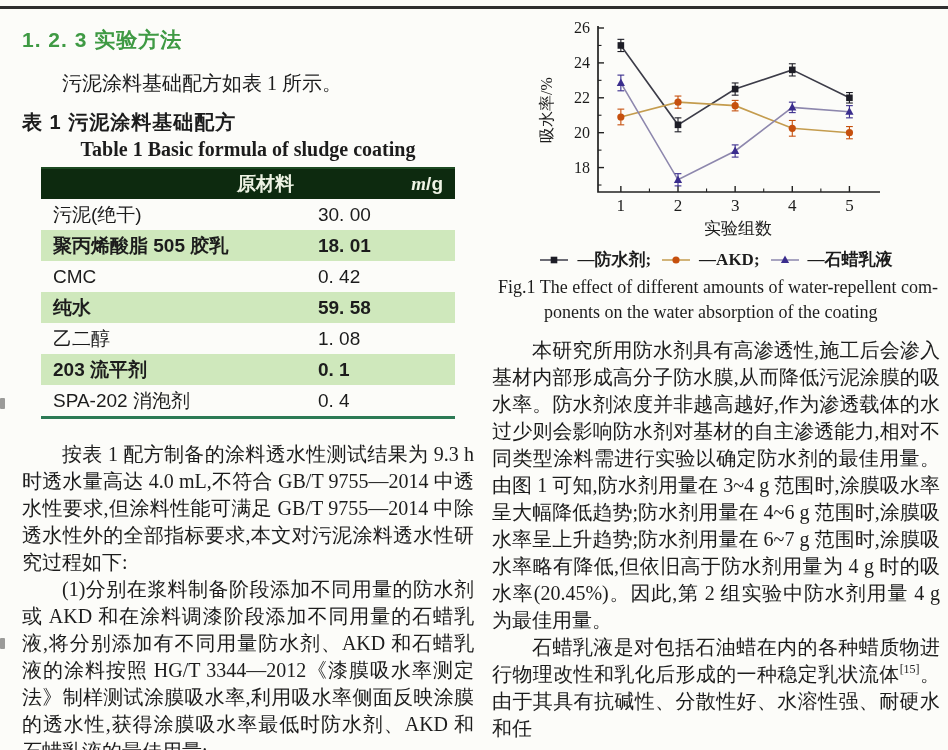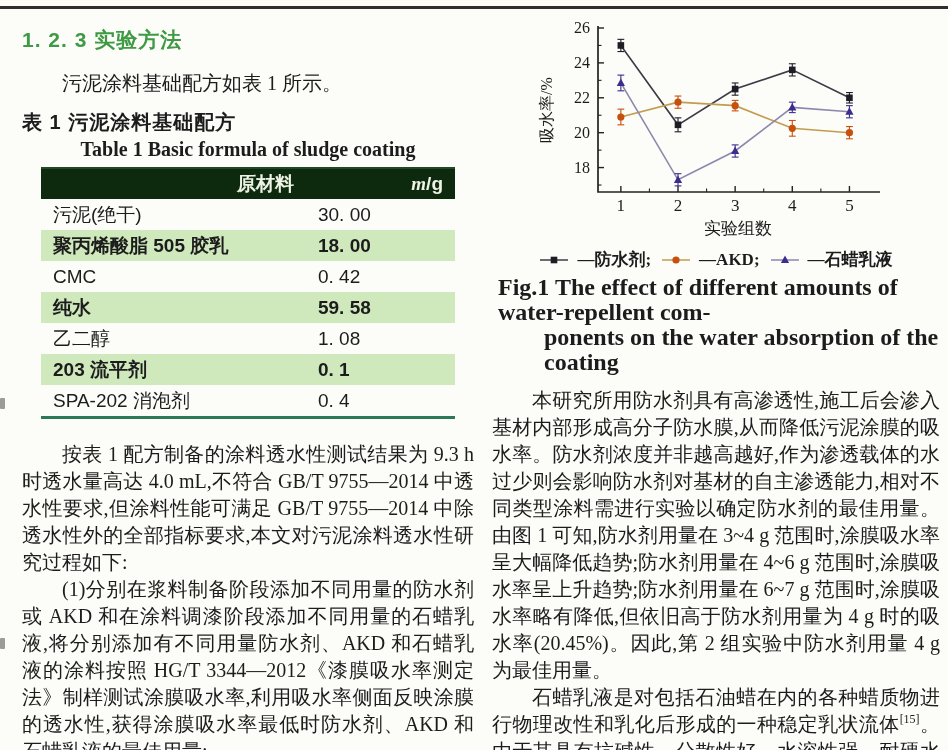--- a/index.html
+++ b/index.html
@@ -58,21 +58,21 @@
   figure{margin:0;padding:0;text-align:center;}
   #chart{margin-top:6px;}
   #chart text{font-family:"Liberation Serif","DejaVu Serif",serif;}
   .legend{
     display:flex;justify-content:center;align-items:center;gap:10px;
     font-size:17px;font-weight:600;margin-top:0;
   }
   .legend .item{display:flex;align-items:center;gap:8px;}
   figcaption{text-align:left;}
   .cap-cn{margin-top:10px;text-align:center;font-size:18px;font-weight:600;letter-spacing:1px;}
-  .cap-en{margin:4px 0 0 6px;font-size:24px;font-weight:700;line-height:25px;}
+  .cap-en{margin:4px 0 0 6px;font-size:18px;font-weight:400;line-height:25px;}
   .cap-en2{margin-left:52px;margin-top:0;}
   p.right-p1{margin-top:12px;}
   sup.ref{font-size:12px;line-height:0;}
 </style>
 </head>
 <body>
 
 <div class="page">
   <div class="top-rule"></div>
   <div class="edge-mark" style="top:398px;"></div>
@@ -92,21 +92,21 @@
           <th class="val"><span class="unit-m">m</span><span>/g</span></th>
         </tr>
       </thead>
       <tbody>
         <tr>
           <td>污泥(绝干)</td>
           <td class="val">30. 00</td>
         </tr>
         <tr class="alt">
           <td>聚丙烯酸脂 505 胶乳</td>
-          <td class="val">18. 00</td>
+          <td class="val">18. 01</td>
         </tr>
         <tr>
           <td>CMC</td>
           <td class="val">0. 42</td>
         </tr>
         <tr class="alt">
           <td>纯水</td>
           <td class="val">59. 58</td>
         </tr>
         <tr>

